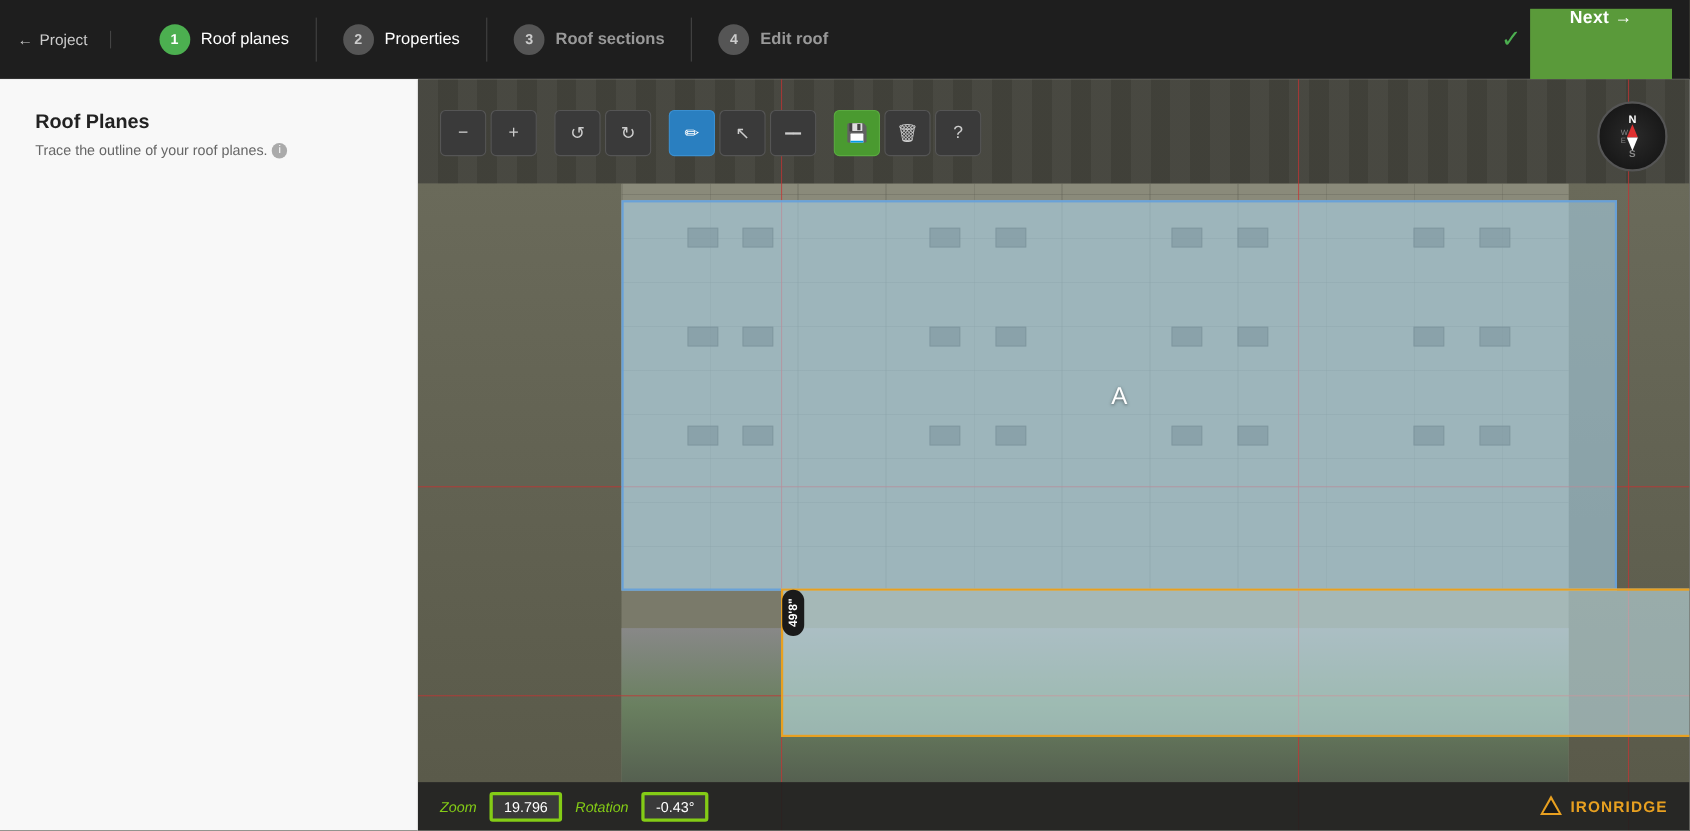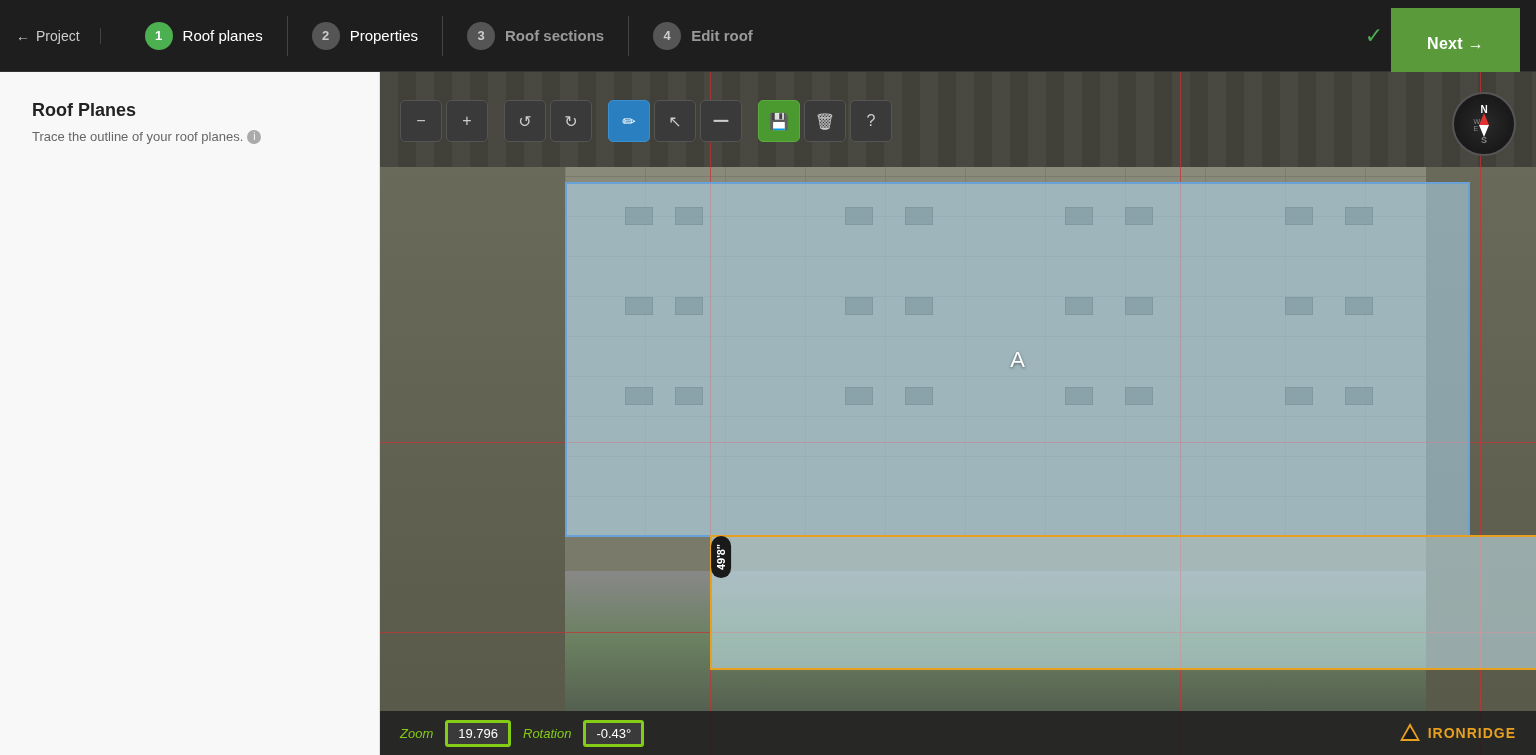--- a/index.html
+++ b/index.html
@@ -25,21 +25,21 @@
       display: flex; align-items: center; justify-content: center;
       font-size: 13px; font-weight: bold; flex-shrink: 0;
     }
     .step-circle.active { background: #4caf50; color: #fff; }
     .step-circle.inactive { background: #555; color: #ccc; }
     .step-label { font-size: 15px; color: #fff; font-weight: 500; white-space: nowrap; }
     .step-label.dim { color: #999; font-weight: 700; }
     .nav-divider { width: 1px; height: 40px; background: #444; }
     .nav-spacer { flex: 1; }
     .next-btn {
-      display: flex; align-items: center; gap: 10px;
+      display: flex; align-items: flex-start; gap: 10px;
       background: #5a9a3a; color: #fff; border: none;
       font-size: 16px; font-weight: 600; cursor: pointer;
       height: 72px; padding: 0 36px; letter-spacing: 0.3px; margin-top: 16px;
     }
     .check-icon { font-size: 22px; color: #4caf50; margin-right: 8px; }
 
     
     .main { display: flex; height: calc(755px - 72px); background: #f0f0f0; }
 
     

